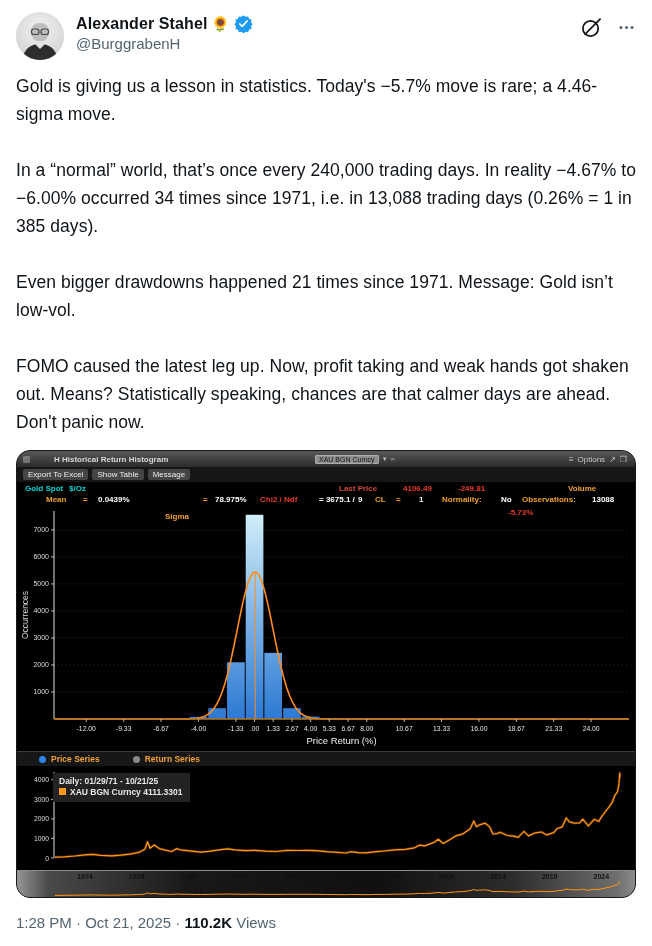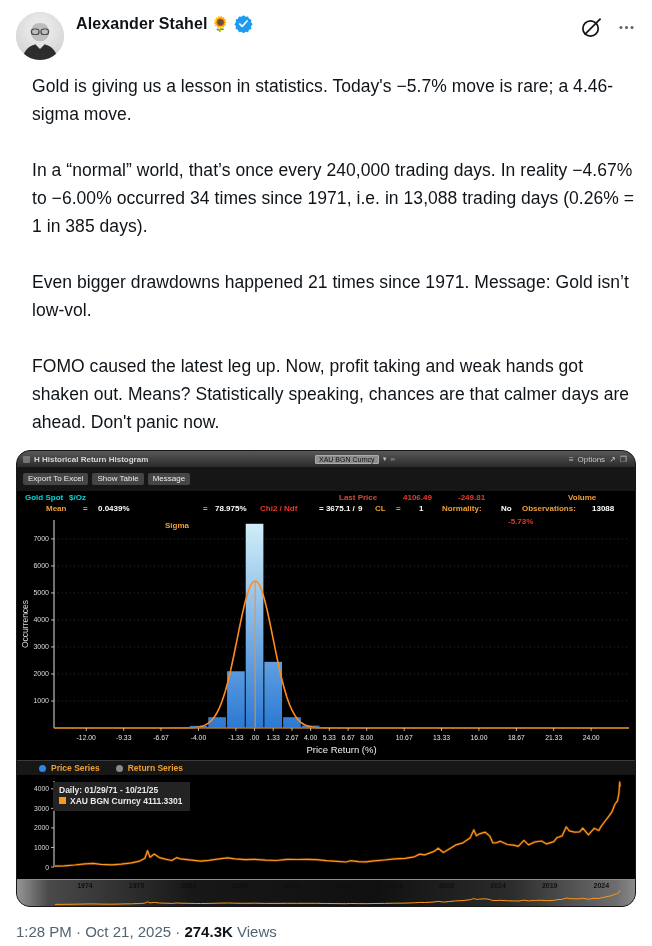--- a/index.html
+++ b/index.html
@@ -12,37 +12,37 @@
   .avatar { width:48px; height:48px; border-radius:50%; overflow:hidden; flex:0 0 48px; background:#e7e7e7; }
   .id-block { margin-left:12px; flex:1; padding-top:2px; }
   .name-row { display:flex; align-items:center; gap:4px; }
   .display-name { font-weight:700; font-size:16px; letter-spacing:.1px; }
   .name-emoji { font-size:15px; }
   .badge { width:19px; height:19px; display:inline-block; }
   .handle { color:#536471; font-size:15px; margin-top:2px; }
   .header-actions { display:flex; align-items:center; gap:14px; padding-top:4px; }
 
   
-  .tw-body { margin-top:12px; font-size:17.5px; line-height:28px; white-space:pre-line; letter-spacing:.05px;margin-left:16px; }
+  .tw-body { margin-top:12px; font-size:17.5px; line-height:28px; white-space:pre-line; letter-spacing:.05px; }
 
   
   .terminal { margin-top:14px; background:#000; border-radius:14px; overflow:hidden; border:1px solid #181818; }
   .t-titlebar { height:16px; background:linear-gradient(#585858,#2b2b2b); position:relative; display:flex; align-items:center; font-size:8px; color:#cfcfcf; }
   .t-winicon { width:7px; height:7px; background:#9a9a9a; margin:0 4px 0 6px; border-radius:1px; opacity:.6; }
-  .t-title { font-weight:700; color:#d6d6d6; }
+  .t-title { font-weight:700; color:#d6d6d6;margin-left:20px; }
   .t-tagwrap { position:absolute; left:298px; display:flex; align-items:center; gap:3px; }
   .t-tag { background:#8f8f8f; color:#111; padding:0px 3px; font-size:7px; border-radius:1px; border:1px solid #aaa; }
   .t-caret,.t-link { color:#bdbdbd; font-size:6px; }
   .t-right { position:absolute; right:8px; display:flex; align-items:center; gap:4px; color:#c4c4c4; font-size:8px; }
-  .t-toolbar { height:24px; background:#161616; display:flex; align-items:center; gap:4px; padding-left:6px; }
+  .t-toolbar { height:15px; background:#161616; display:flex; align-items:center; gap:4px; padding-left:6px; }
   .tbtn { background:#454545; color:#ececec; font-size:8px; padding:1px 5px; border-radius:2px; line-height:1.15; }
   .t-stats { position:relative; height:25px; background:#000; font-size:8px; font-weight:700; }
   .t-stats span { position:absolute; white-space:nowrap; }
   .t-hist { background:#000; }
-  .t-radio { height:15px; background:#171717; border-top:1px solid #3a3a3a; display:flex; align-items:center; gap:16px; padding-left:22px; }
+  .t-radio { height:15px; background:#171717; border-top:1px solid #3a3a3a; display:flex; align-items:center; gap:33px; padding-left:22px; }
   .radio-item { display:flex; align-items:center; gap:5px; }
   .radio-dot { width:7px; height:7px; border-radius:50%; }
   .radio-label { color:#f0a030; font-size:8.5px; font-weight:700; }
   .t-price { position:relative; background:#000; }
   .legend-box { position:absolute; left:36px; top:7px; background:#232323; padding:3px 8px 4px 6px; color:#e8e8e8; font-size:8.5px; font-weight:700; line-height:11px; }
   .legend-sw { display:inline-block; width:7px; height:7px; margin-right:4px; }
   .t-nav { position:relative; height:27px; border-top:1px solid #8f8f8f;
            background:linear-gradient(90deg,#969696 0%,#4a4a4a 5%,#181818 28%,#101010 58%,#2c2c2c 80%,#6e6e6e 97%,#8a8a8a 100%); }
   .t-nav .yr { position:absolute; top:2px; transform:translateX(-50%); color:#101010; font-size:7px; font-weight:700; }
   .t-nav svg { position:absolute; bottom:0; left:0; }
@@ -76,20 +76,21 @@
     </div>
     <div class="id-block">
       <div class="name-row">
         <span class="display-name">Alexander Stahel</span>
         <span class="name-emoji">🌻</span>
         <svg class="badge" viewBox="0 0 24 24">
           <path fill="#1d9bf0" d="M12 1.5l2.6 2 3.2-.5 1.2 3 3 1.2-.5 3.2 2 2.6-2 2.6.5 3.2-3 1.2-1.2 3-3.2-.5-2.6 2-2.6-2-3.2.5-1.2-3-3-1.2.5-3.2-2-2.6 2-2.6-.5-3.2 3-1.2 1.2-3 3.2.5z"></path>
           <path d="M7.3 12.6l3 3 6.2-6.8" fill="none" stroke="#fff" stroke-width="2.1" stroke-linecap="round" stroke-linejoin="round"></path>
         </svg>
       </div>
+      <div class="handle">@BurggrabenH</div>
     </div>
     <div class="header-actions">
       <svg width="23" height="23" viewBox="0 0 24 24">
         <circle cx="11" cy="13" r="8" fill="none" stroke="#0f1419" stroke-width="1.8"></circle>
         <line x1="4.8" y1="19.5" x2="21.5" y2="2.8" stroke="#0f1419" stroke-width="1.8"></line>
       </svg>
       <svg width="19" height="19" viewBox="0 0 24 24">
         <circle cx="5" cy="12" r="1.9" fill="#536471"></circle>
           <circle cx="12" cy="12" r="1.9" fill="#536471"></circle>
           <circle cx="19" cy="12" r="1.9" fill="#536471"></circle>
@@ -276,16 +277,16 @@
         <span class="yr" style="left: 326.164px;">1999</span>
         <span class="yr" style="left: 377.8px;">2004</span>
         <span class="yr" style="left: 429.436px;">2009</span>
         <span class="yr" style="left: 481.073px;">2014</span>
         <span class="yr" style="left: 532.709px;">2019</span>
         <span class="yr" style="left: 584.345px;">2024</span>
       </div>
   </div>
 
   <div class="tw-footer">
-    <span>1:28 PM · Oct 21, 2025</span><span> · </span><span class="views-count">274.3K</span><span> Views</span>
+    <span>1:28 PM · Oct 21, 2025</span><span> · </span><span class="views-count">110.2K</span><span> Views</span>
   </div>
 
 </div>
 
 </body></html>

